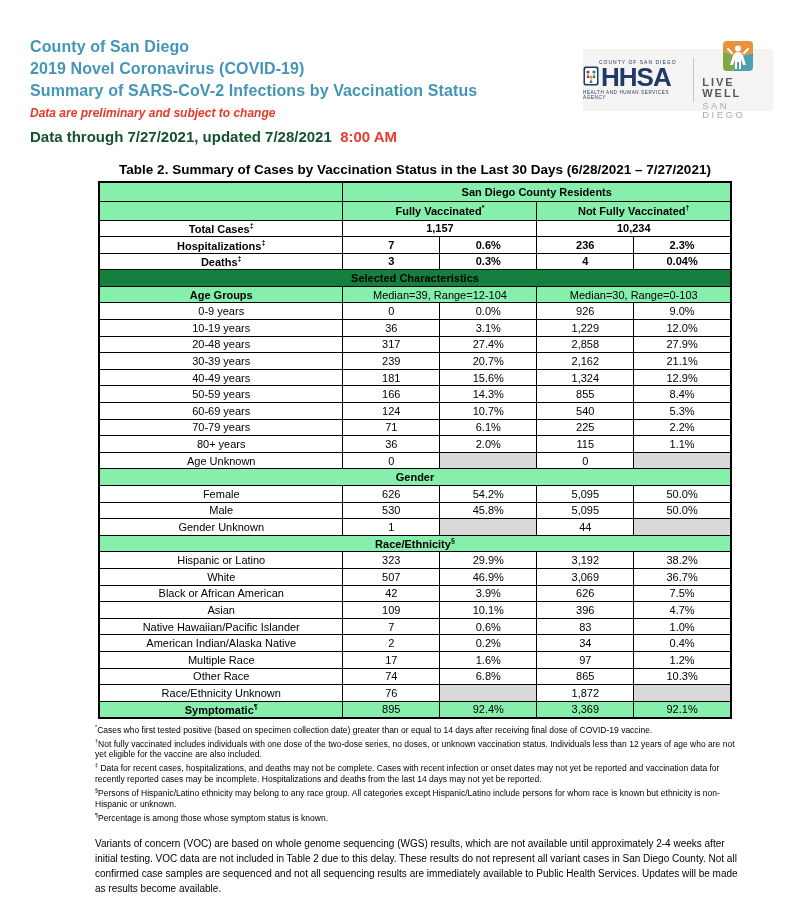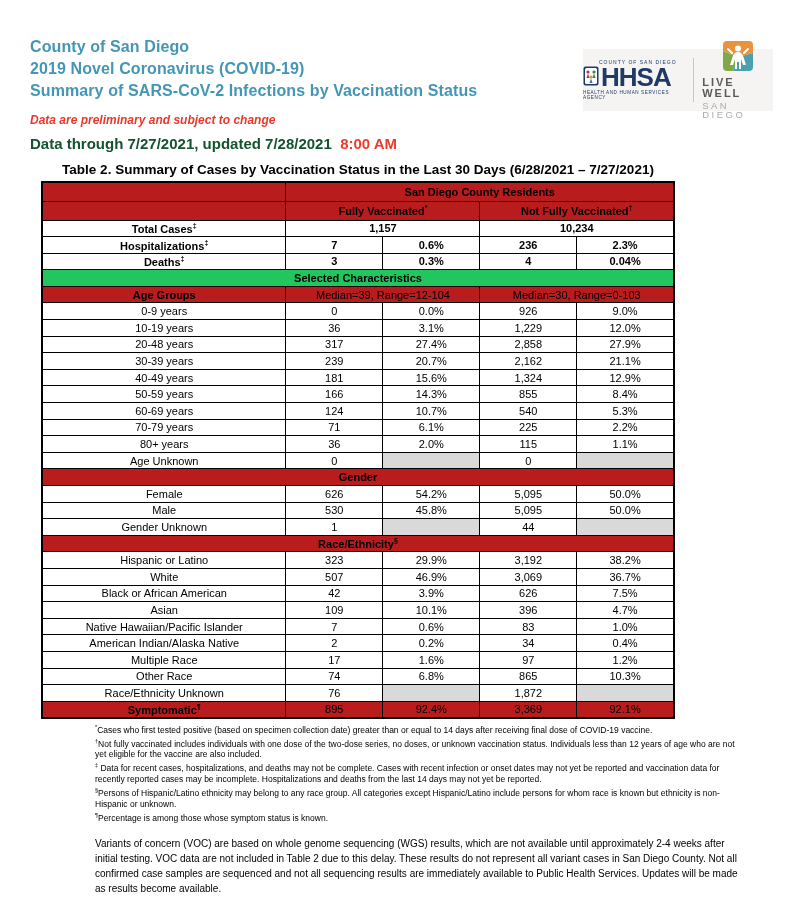--- a/index.html
+++ b/index.html
@@ -2,46 +2,46 @@
 <html><head>
 <meta charset="utf-8">
 <style>
   * { margin:0; padding:0; box-sizing:border-box; }
   html,body { width:804px; background:#fff; font-family:"Liberation Sans","DejaVu Sans",sans-serif; color:#000; }
   body { height:909px; overflow:hidden; position:relative; }
 
   
   .page-header { position:relative; padding:36px 30px 0 30px; height:148px; }
   .title-line { color:#4496B7; font-weight:bold; font-size:16px; line-height:22px; letter-spacing:0.1px; }
-  .disclaimer { color:#E8392B; font-style:italic; font-weight:bold; font-size:12px; line-height:17px; margin-top:10px; }
+  .disclaimer { color:#E8392B; font-style:italic; font-weight:bold; font-size:12px; line-height:17px; margin-top:3px; }
   .data-through { margin-top:6px; font-size:15px; font-weight:bold; }
   .data-through .teal { color:#14532d; }
   .data-through .red  { color:#EE3A2B; }
 
   .logo-panel { position:absolute; top:49px; left:583px; width:190px; height:62px;
                 background:#F6F4F2; display:flex; align-items:center; justify-content:center; gap:8px; }
   .hhsa { display:flex; flex-direction:column; align-items:flex-start; line-height:1; }
   .hhsa-top { font-size:5px; letter-spacing:1px; color:#1E3A66; margin-left:16px; margin-bottom:1px; }
   .hhsa-mid { display:flex; align-items:center; gap:2px; }
   .hhsa-word { font-size:26px; font-weight:bold; color:#1E3A66; letter-spacing:-1px; line-height:0.9; }
   .hhsa-bottom { font-size:4.6px; letter-spacing:0.6px; color:#1E3A66; margin-top:2px; }
   .logo-divider { width:1px; height:44px; background:#C9C5C0; }
   .livewell { display:flex; flex-direction:column; align-items:center; gap:2px; }
   .lw-text1 { font-size:11px; font-weight:bold; letter-spacing:2px; color:#5A5A5A; line-height:1; }
   .lw-text2 { font-size:9.5px; letter-spacing:2.5px; color:#ABABAB; line-height:1; }
 
   
-  .table-wrap { width:634px; margin:14px 0 0 41px; }
+  .table-wrap { width:634px; margin:14px 0 0 98px; }
   .table-title { font-size:13.5px; font-weight:bold; text-align:center; margin-bottom:4px; }
   table.summary { width:100%; border-collapse:collapse; border:2.5px solid #000; table-layout:fixed; }
   table.summary td { border:1px solid #000; font-size:11px; text-align:center; height:16.6px;
                      padding:0 3px; vertical-align:middle; overflow:hidden; white-space:nowrap; }
   table.summary tr.hdr td { height:19px; font-weight:bold; }
-  td.teal  { background:#b91c1c; }
-  td.olive { background:#22c55e; font-weight:bold; }
+  td.teal  { background:#86efac; }
+  td.olive { background:#15803d; font-weight:bold; }
   td.gray  { background:#D9D9D9; }
   td.bl2   { border-left:2px solid #000; }
   td.lbl-left  { text-align:left; padding-left:4px; }
   td.bold { font-weight:bold; }
   sup { font-size:0.65em; }
 
   
   .footnotes { width:645px; margin:3px 0 0 95px; font-size:8.5px; line-height:11px; }
   .footnotes div { margin:0; }
   .voc { width:644px; margin:12px 0 0 95px; font-size:10px; line-height:15px; }

